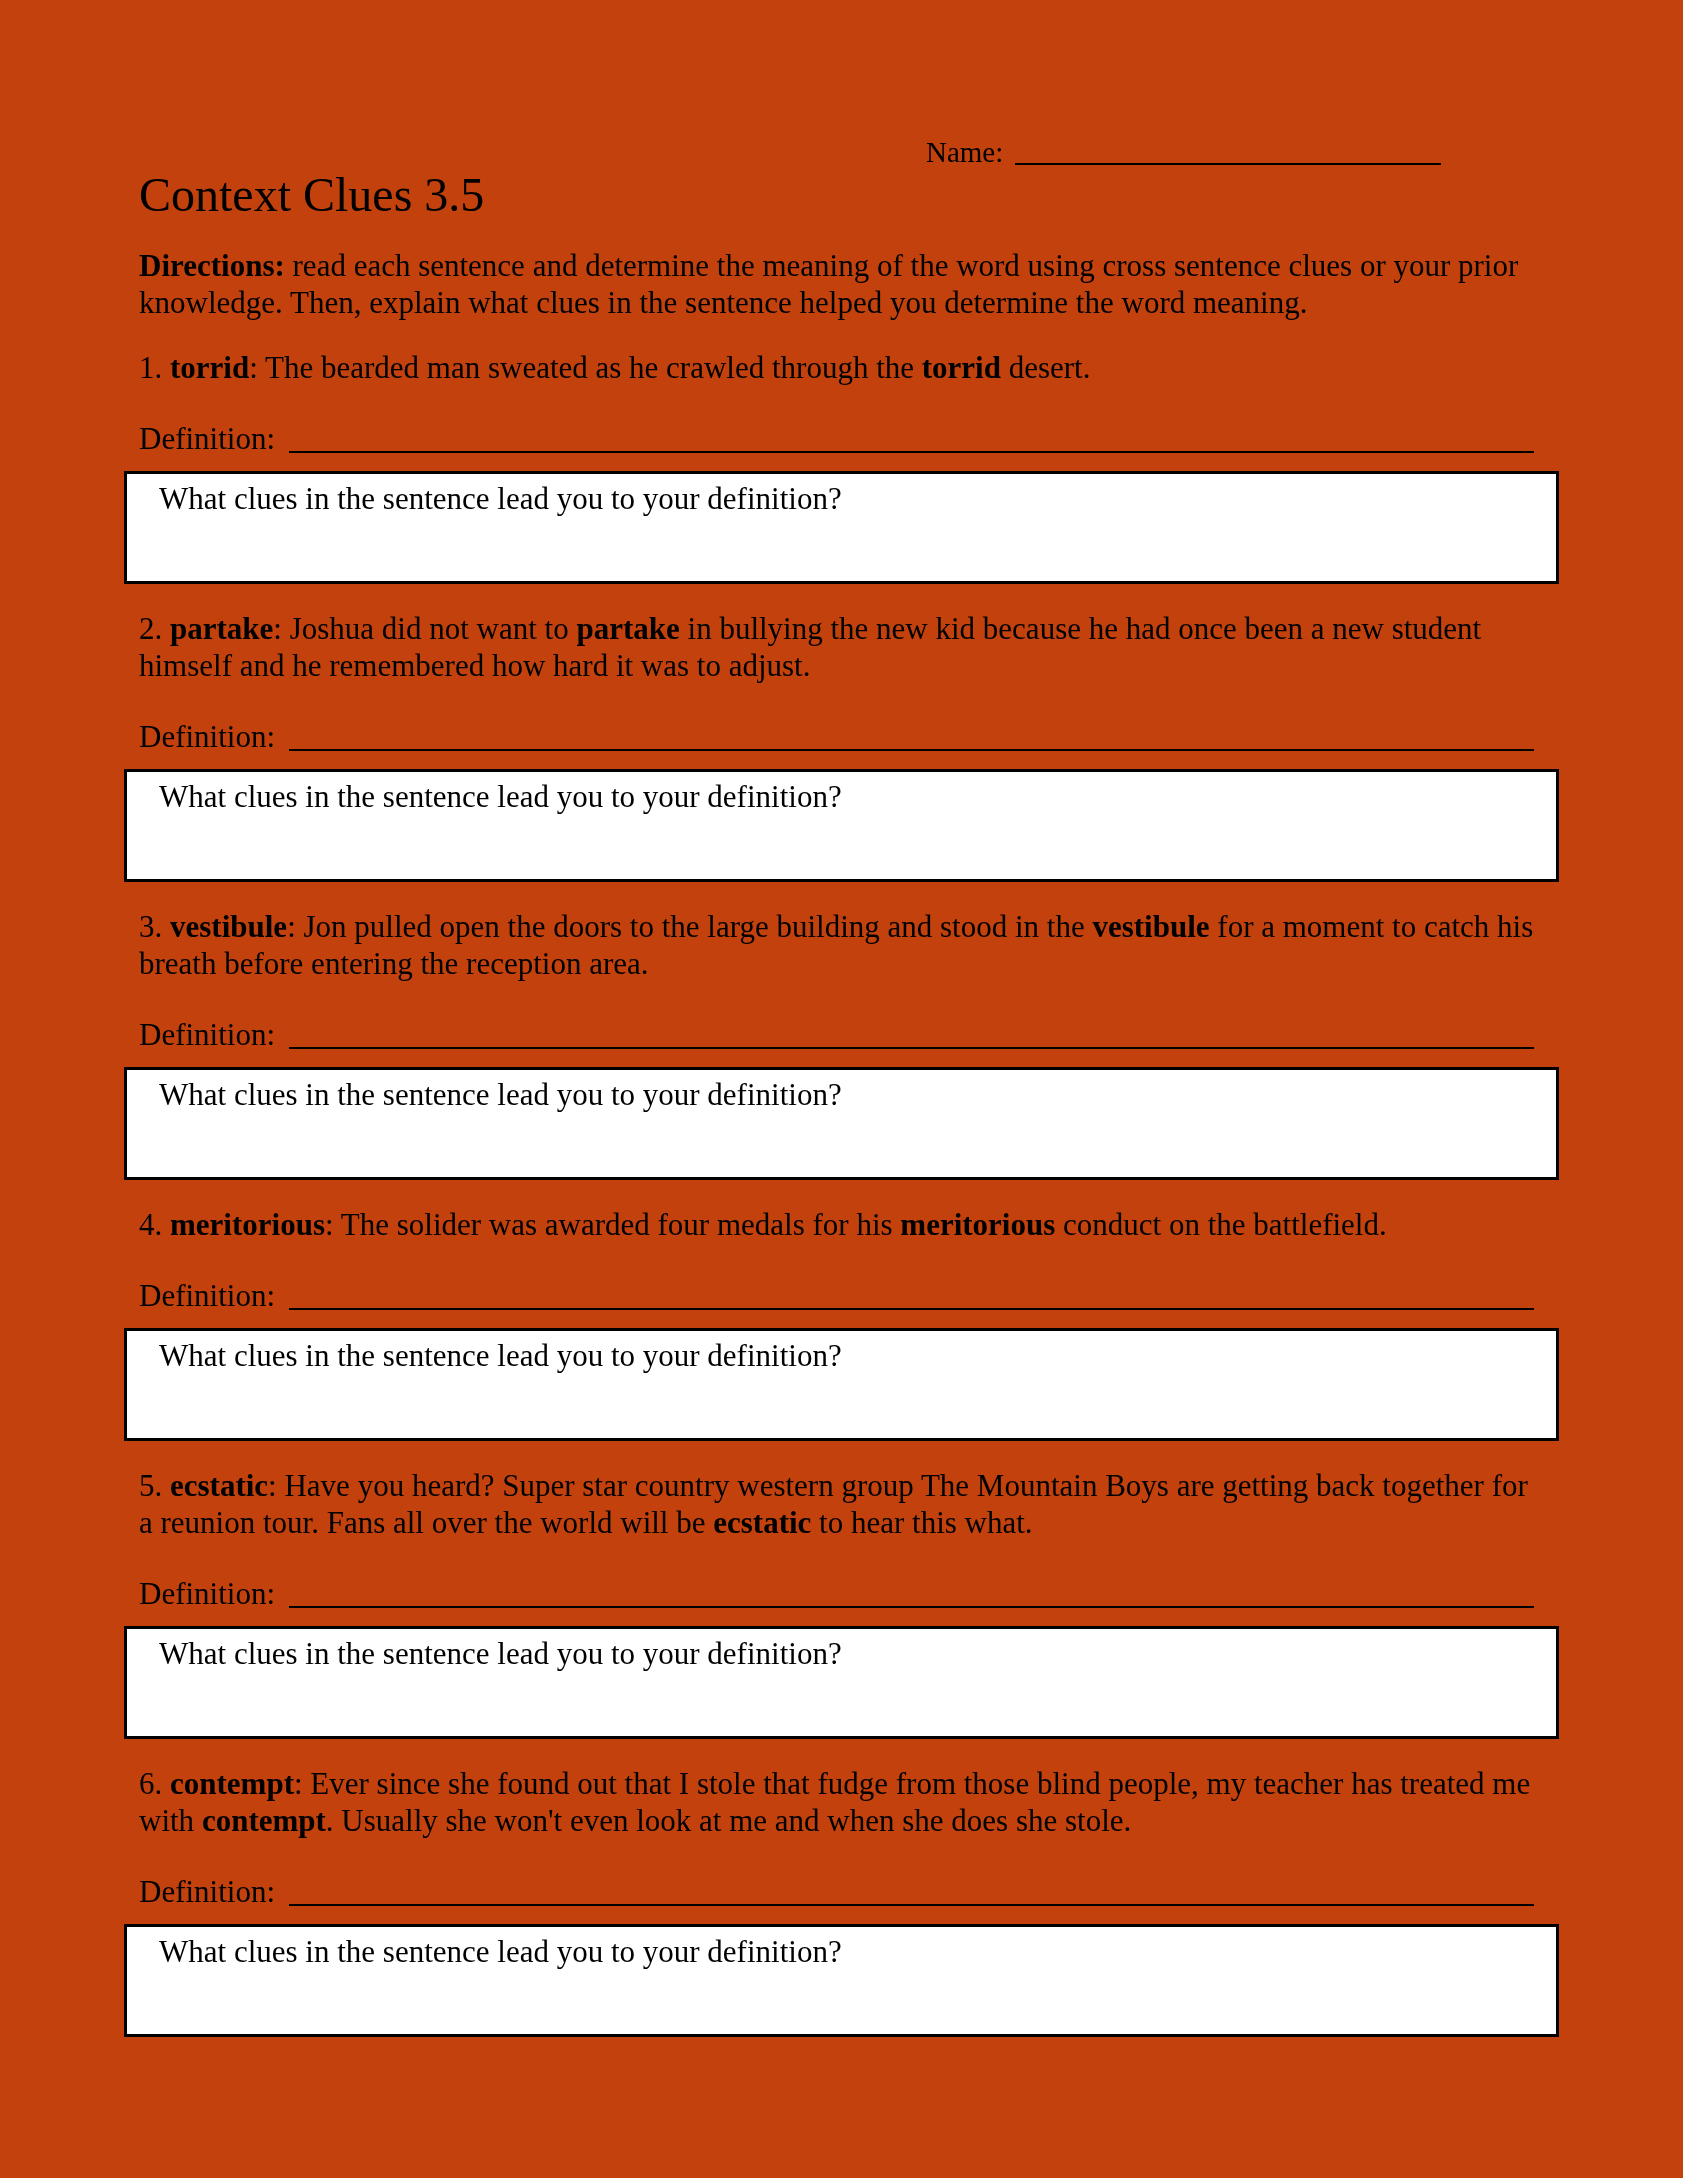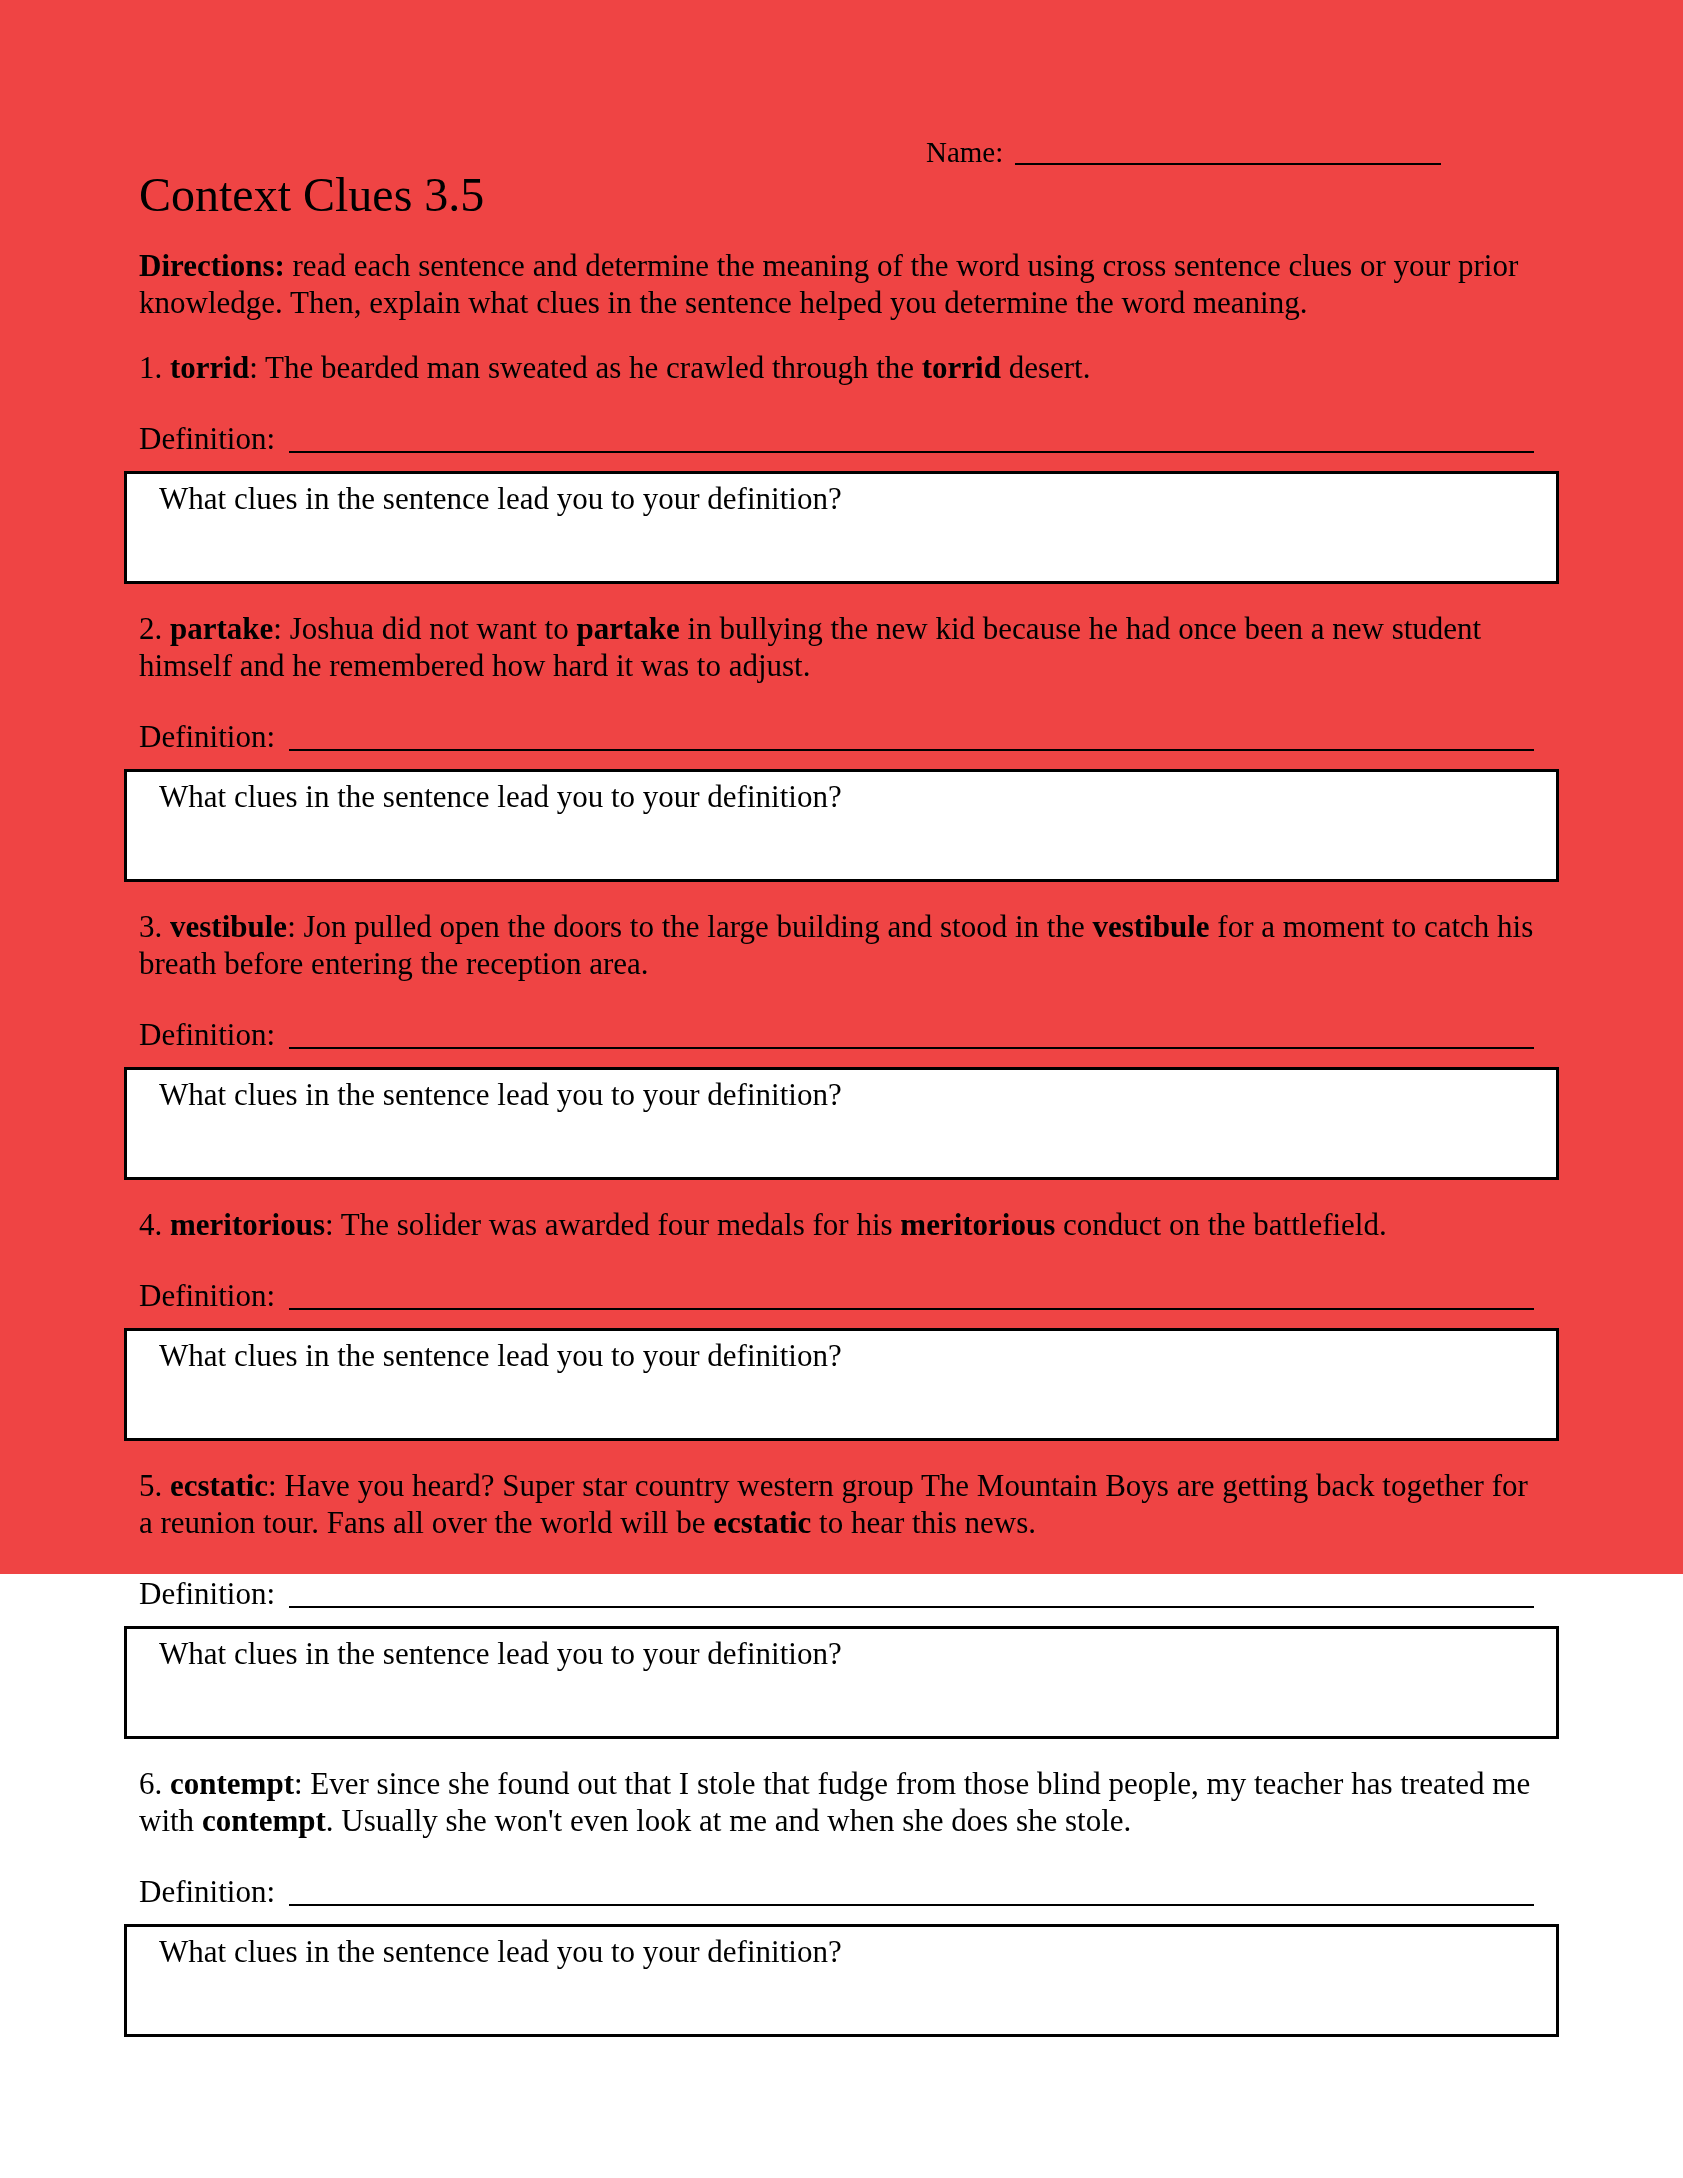--- a/index.html
+++ b/index.html
@@ -8,23 +8,23 @@
     width: 1683px;
     height: 2178px;
     color: #000000;
     font-family: "Liberation Serif", "DejaVu Serif", serif;
     font-size: 31px;
     line-height: 37px;
     overflow: hidden;
   }
   .page {
     width: 1683px;
-    height: 1574px;
+    height: 2178px;
     padding: 132px 139px 0 139px;
-    background: #ef4444;
+    background: #c2410c;
   }
   .name-row {
     display: flex;
     align-items: flex-end;
     margin-left: 787px;
     height: 37px;
   }
   .name-label {
     font-size: 29px;
     line-height: 34px;
@@ -124,21 +124,21 @@
     <div class="def-row">
       <span class="def-label">Definition:</span>
       <span class="def-line"></span>
     </div>
     <div class="clues-box">
       <span class="clues-prompt">What clues in the sentence lead you to your definition?</span>
     </div>
   </section>
 
   <section class="qblock">
-    <p class="q-sentence"><span>5. </span><b>ecstatic</b><span>: Have you heard? Super star country western group The Mountain Boys are getting back together for a reunion tour. Fans all over the world will be </span><b>ecstatic</b><span> to hear this news.</span></p>
+    <p class="q-sentence"><span>5. </span><b>ecstatic</b><span>: Have you heard? Super star country western group The Mountain Boys are getting back together for a reunion tour. Fans all over the world will be </span><b>ecstatic</b><span> to hear this what.</span></p>
     <div class="def-row">
       <span class="def-label">Definition:</span>
       <span class="def-line"></span>
     </div>
     <div class="clues-box">
       <span class="clues-prompt">What clues in the sentence lead you to your definition?</span>
     </div>
   </section>
 
   <section class="qblock">

